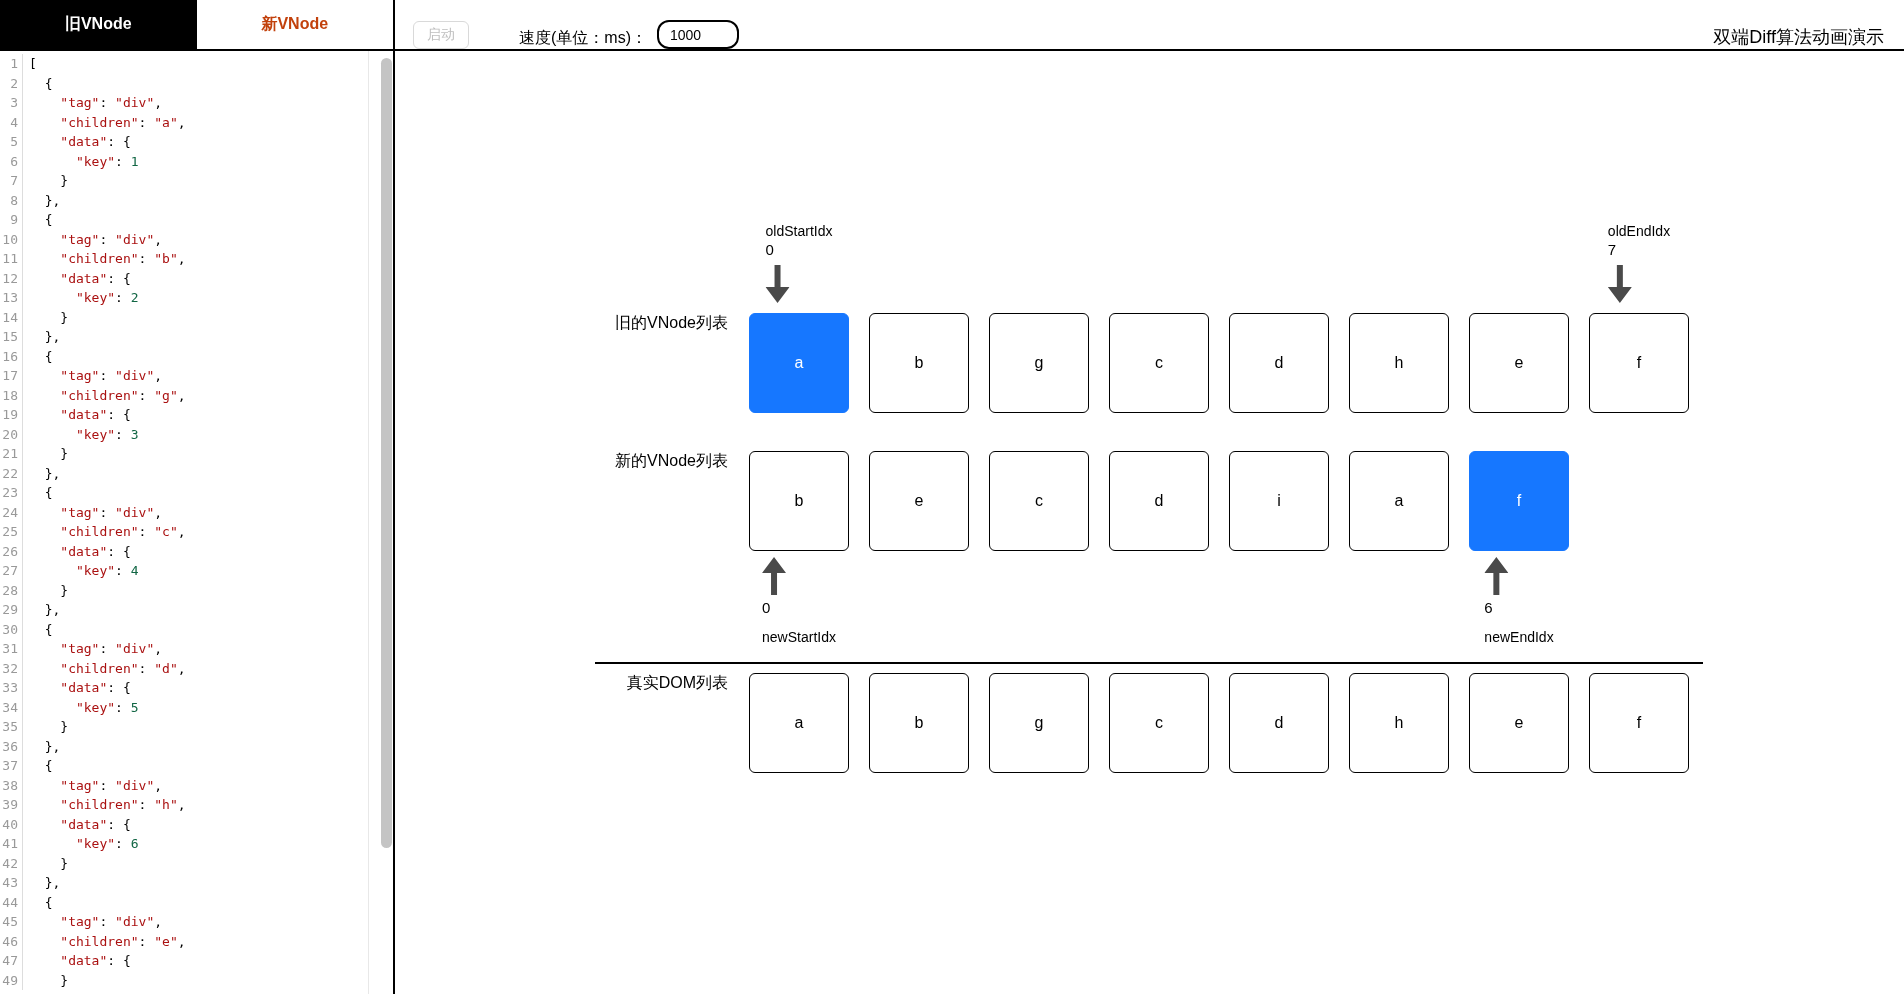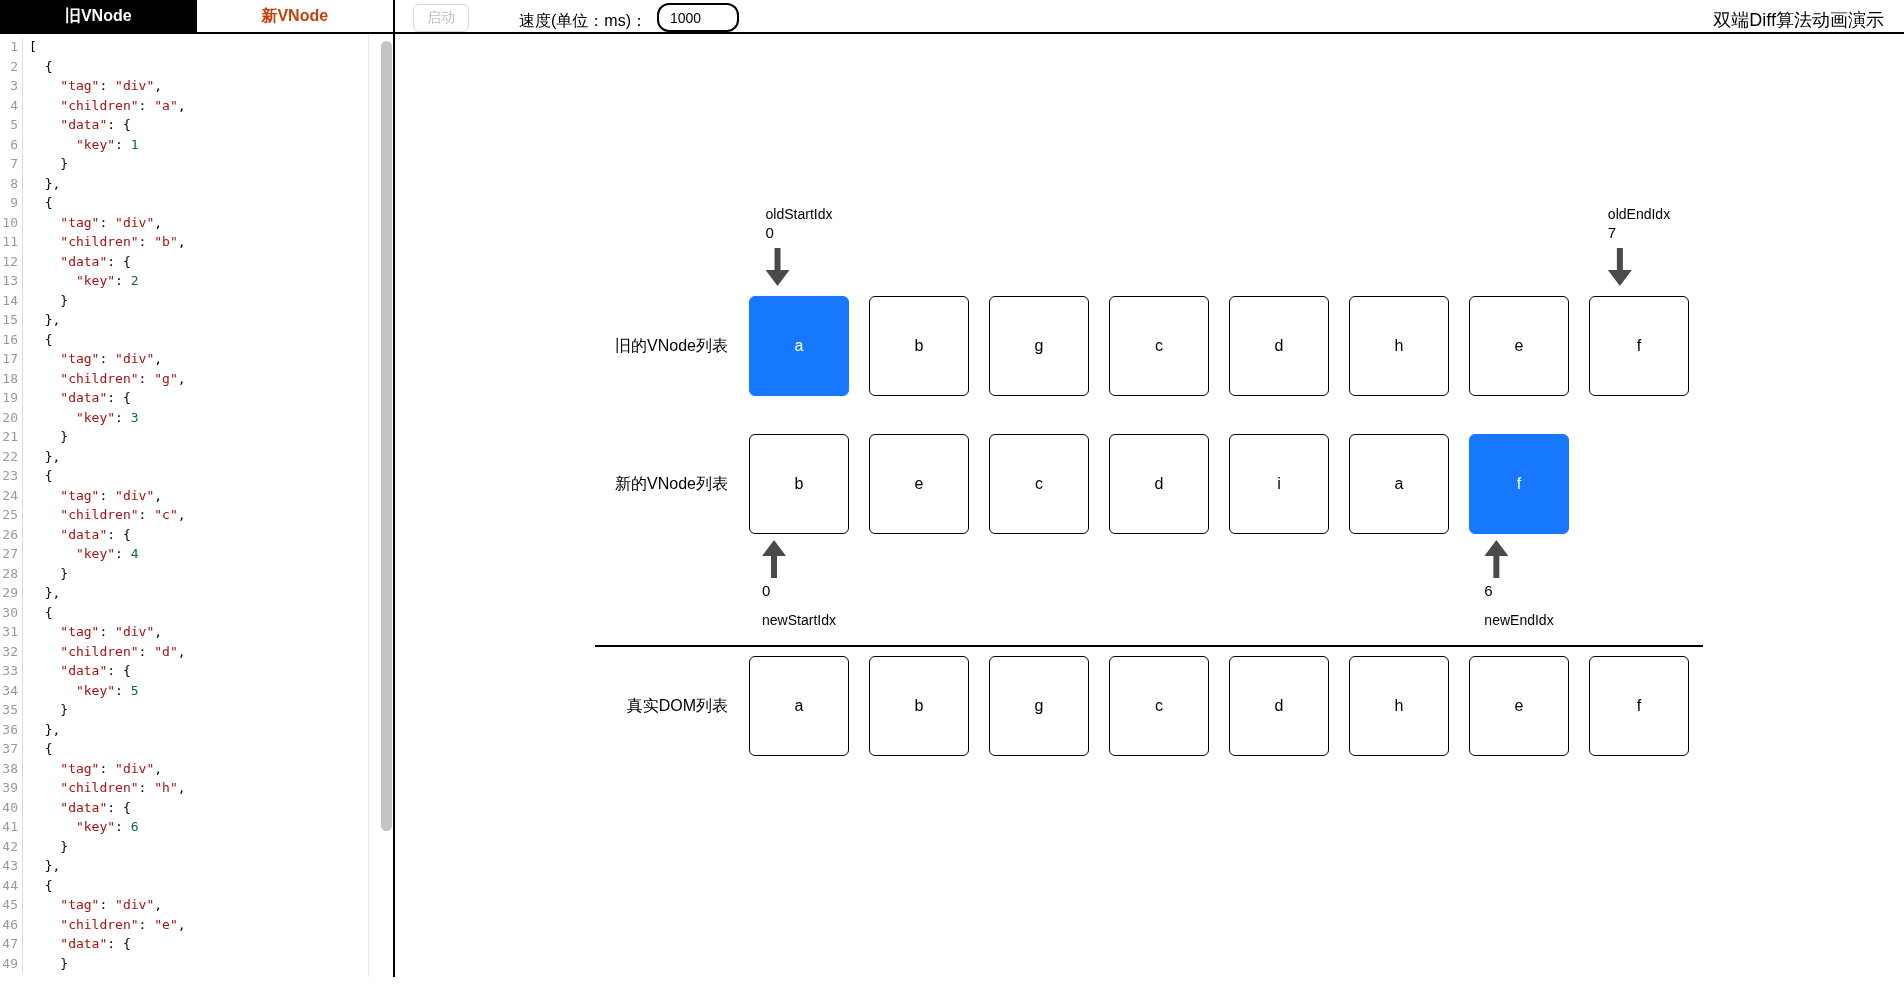--- a/index.html
+++ b/index.html
@@ -2,21 +2,21 @@
 <html><head>
 <meta charset="utf-8">
 <style>
   * { box-sizing: border-box; margin: 0; padding: 0; }
   html,body { width: 1904px; height: 996px; }
   body {
     font-family: "Liberation Sans", sans-serif;
     background: #fff; color: #000; overflow: hidden;
   }
   
-  .header { height: 34px; display: flex; border-bottom: 2px solid #000; background: #fff; }
+  .header { height: 51px; display: flex; border-bottom: 2px solid #000; background: #fff; }
   .tabs { width: 395px; min-width: 395px; display: flex; border-right: 2px solid #000; }
   .tab { flex: 1; display: flex; align-items: center; justify-content: center;
          font-size: 16px; font-weight: bold; cursor: pointer; background: #fff; color: #c2410c; }
   .tab.active { background: #000; color: #fff; }
   .toolbar { flex: 1; display: flex; align-items: flex-end; padding: 0 20px 0 18px; }
   .start-btn { width: 56px; height: 28px; border: 1px solid #d9d9d9; border-radius: 6px;
                background: #fff; color: #bfbfbf; font-size: 14px;
                font-family: "Liberation Sans", sans-serif; }
   .speed-label { margin-left: 50px; font-size: 16px; white-space: pre; }
   .speed-input { margin-left: 10px; width: 82px; height: 29px; border: 2px solid #000;
@@ -54,21 +54,21 @@
   .pos-col0 { left: 190px; }
   .pos-col6 { left: 910px; }
   .pos-col7 { left: 1030px; }
   .plabel { font-size: 14px; line-height: 18px; }
   .pvalue { font-size: 15px; line-height: 20px; }
   .pstack.top-ptr .arrow-svg { margin-top: 5px; }
   .pstack.bottom-ptr .pvalue { margin-top: 3px; }
   .pstack.bottom-ptr .plabel { margin-top: 10px; }
   .arrow-svg path { fill: #4a4a4a; }
 
-  .drow { display: flex; align-items: center; }
+  .drow { display: flex; }
   .drow.row1 { margin-top: 10px; }
   .drow.row2 { margin-top: 38px; }
   .drow.row3 { margin-top: 9px; }
   .drow-label { width: 140px; min-width: 140px; padding-right: 21px; text-align: right;
                 font-size: 16px; }
   .boxes { display: flex; gap: 20px; }
   .vbox { width: 100px; height: 100px; border: 1px solid #000; border-radius: 6px;
           background: #fff; display: flex; align-items: center; justify-content: center;
           font-size: 16px; }
   .vbox.hl { background: #1677ff; border-color: #1677ff; color: #fff; }

